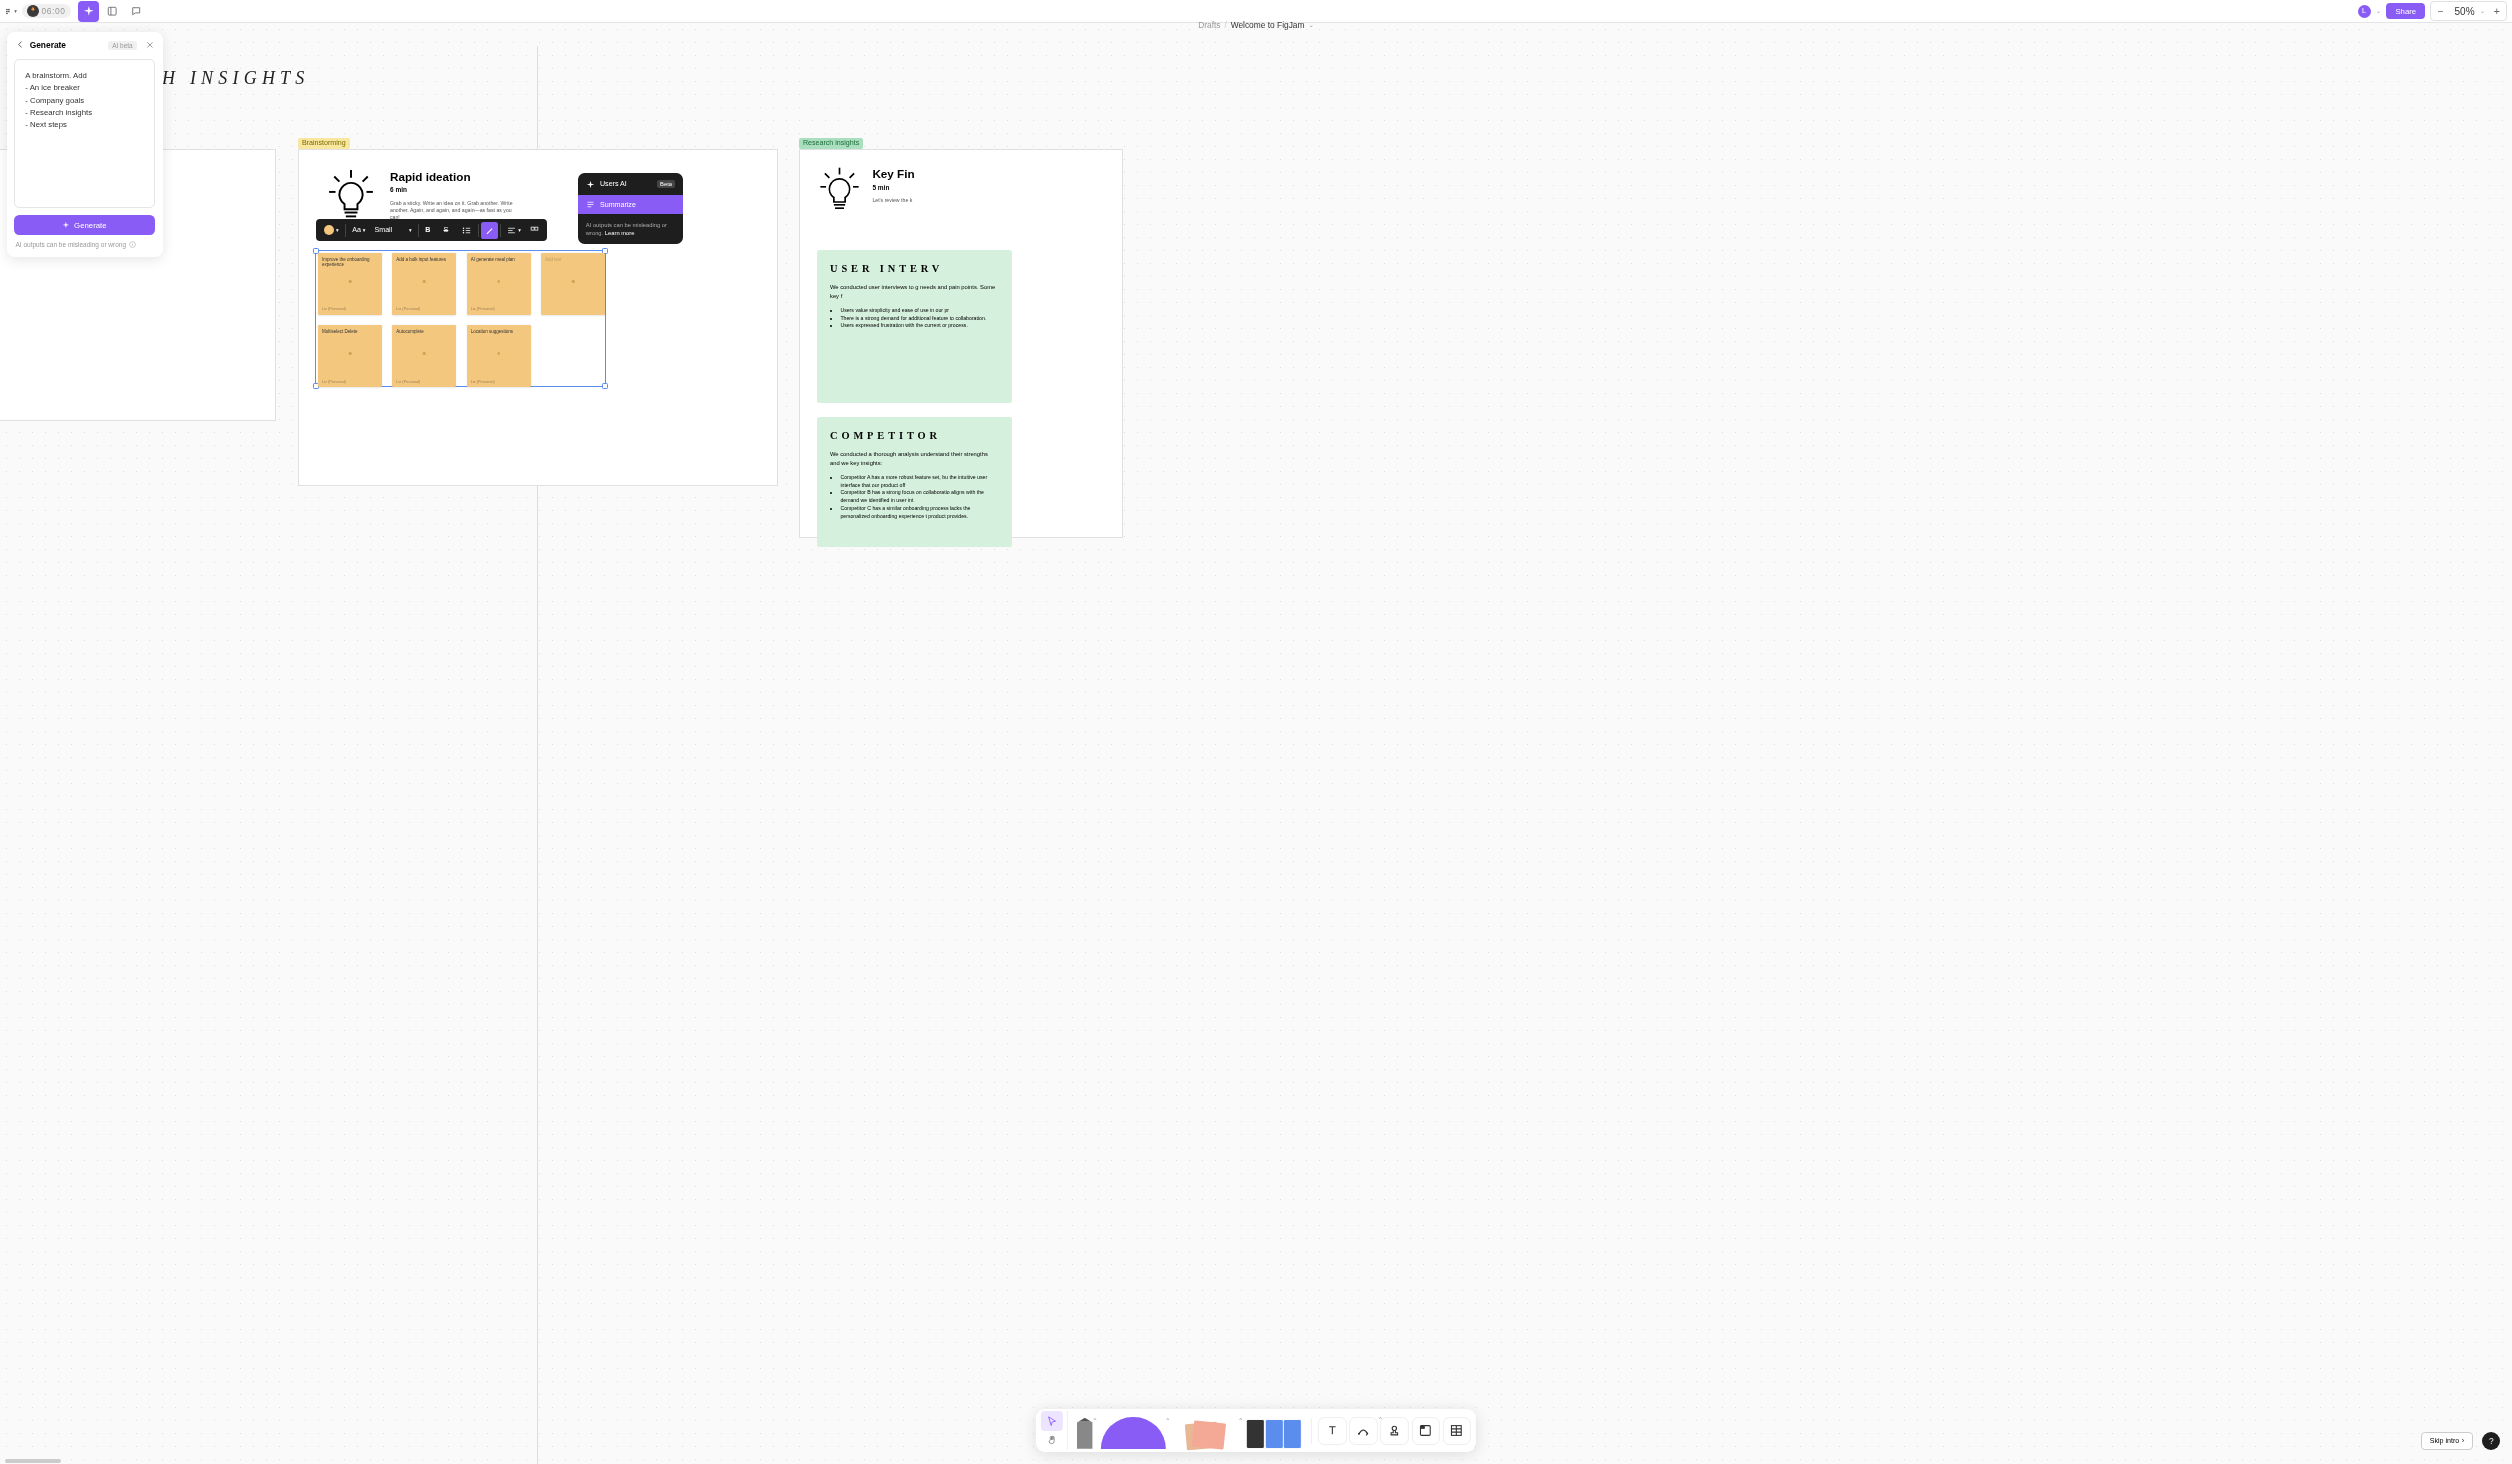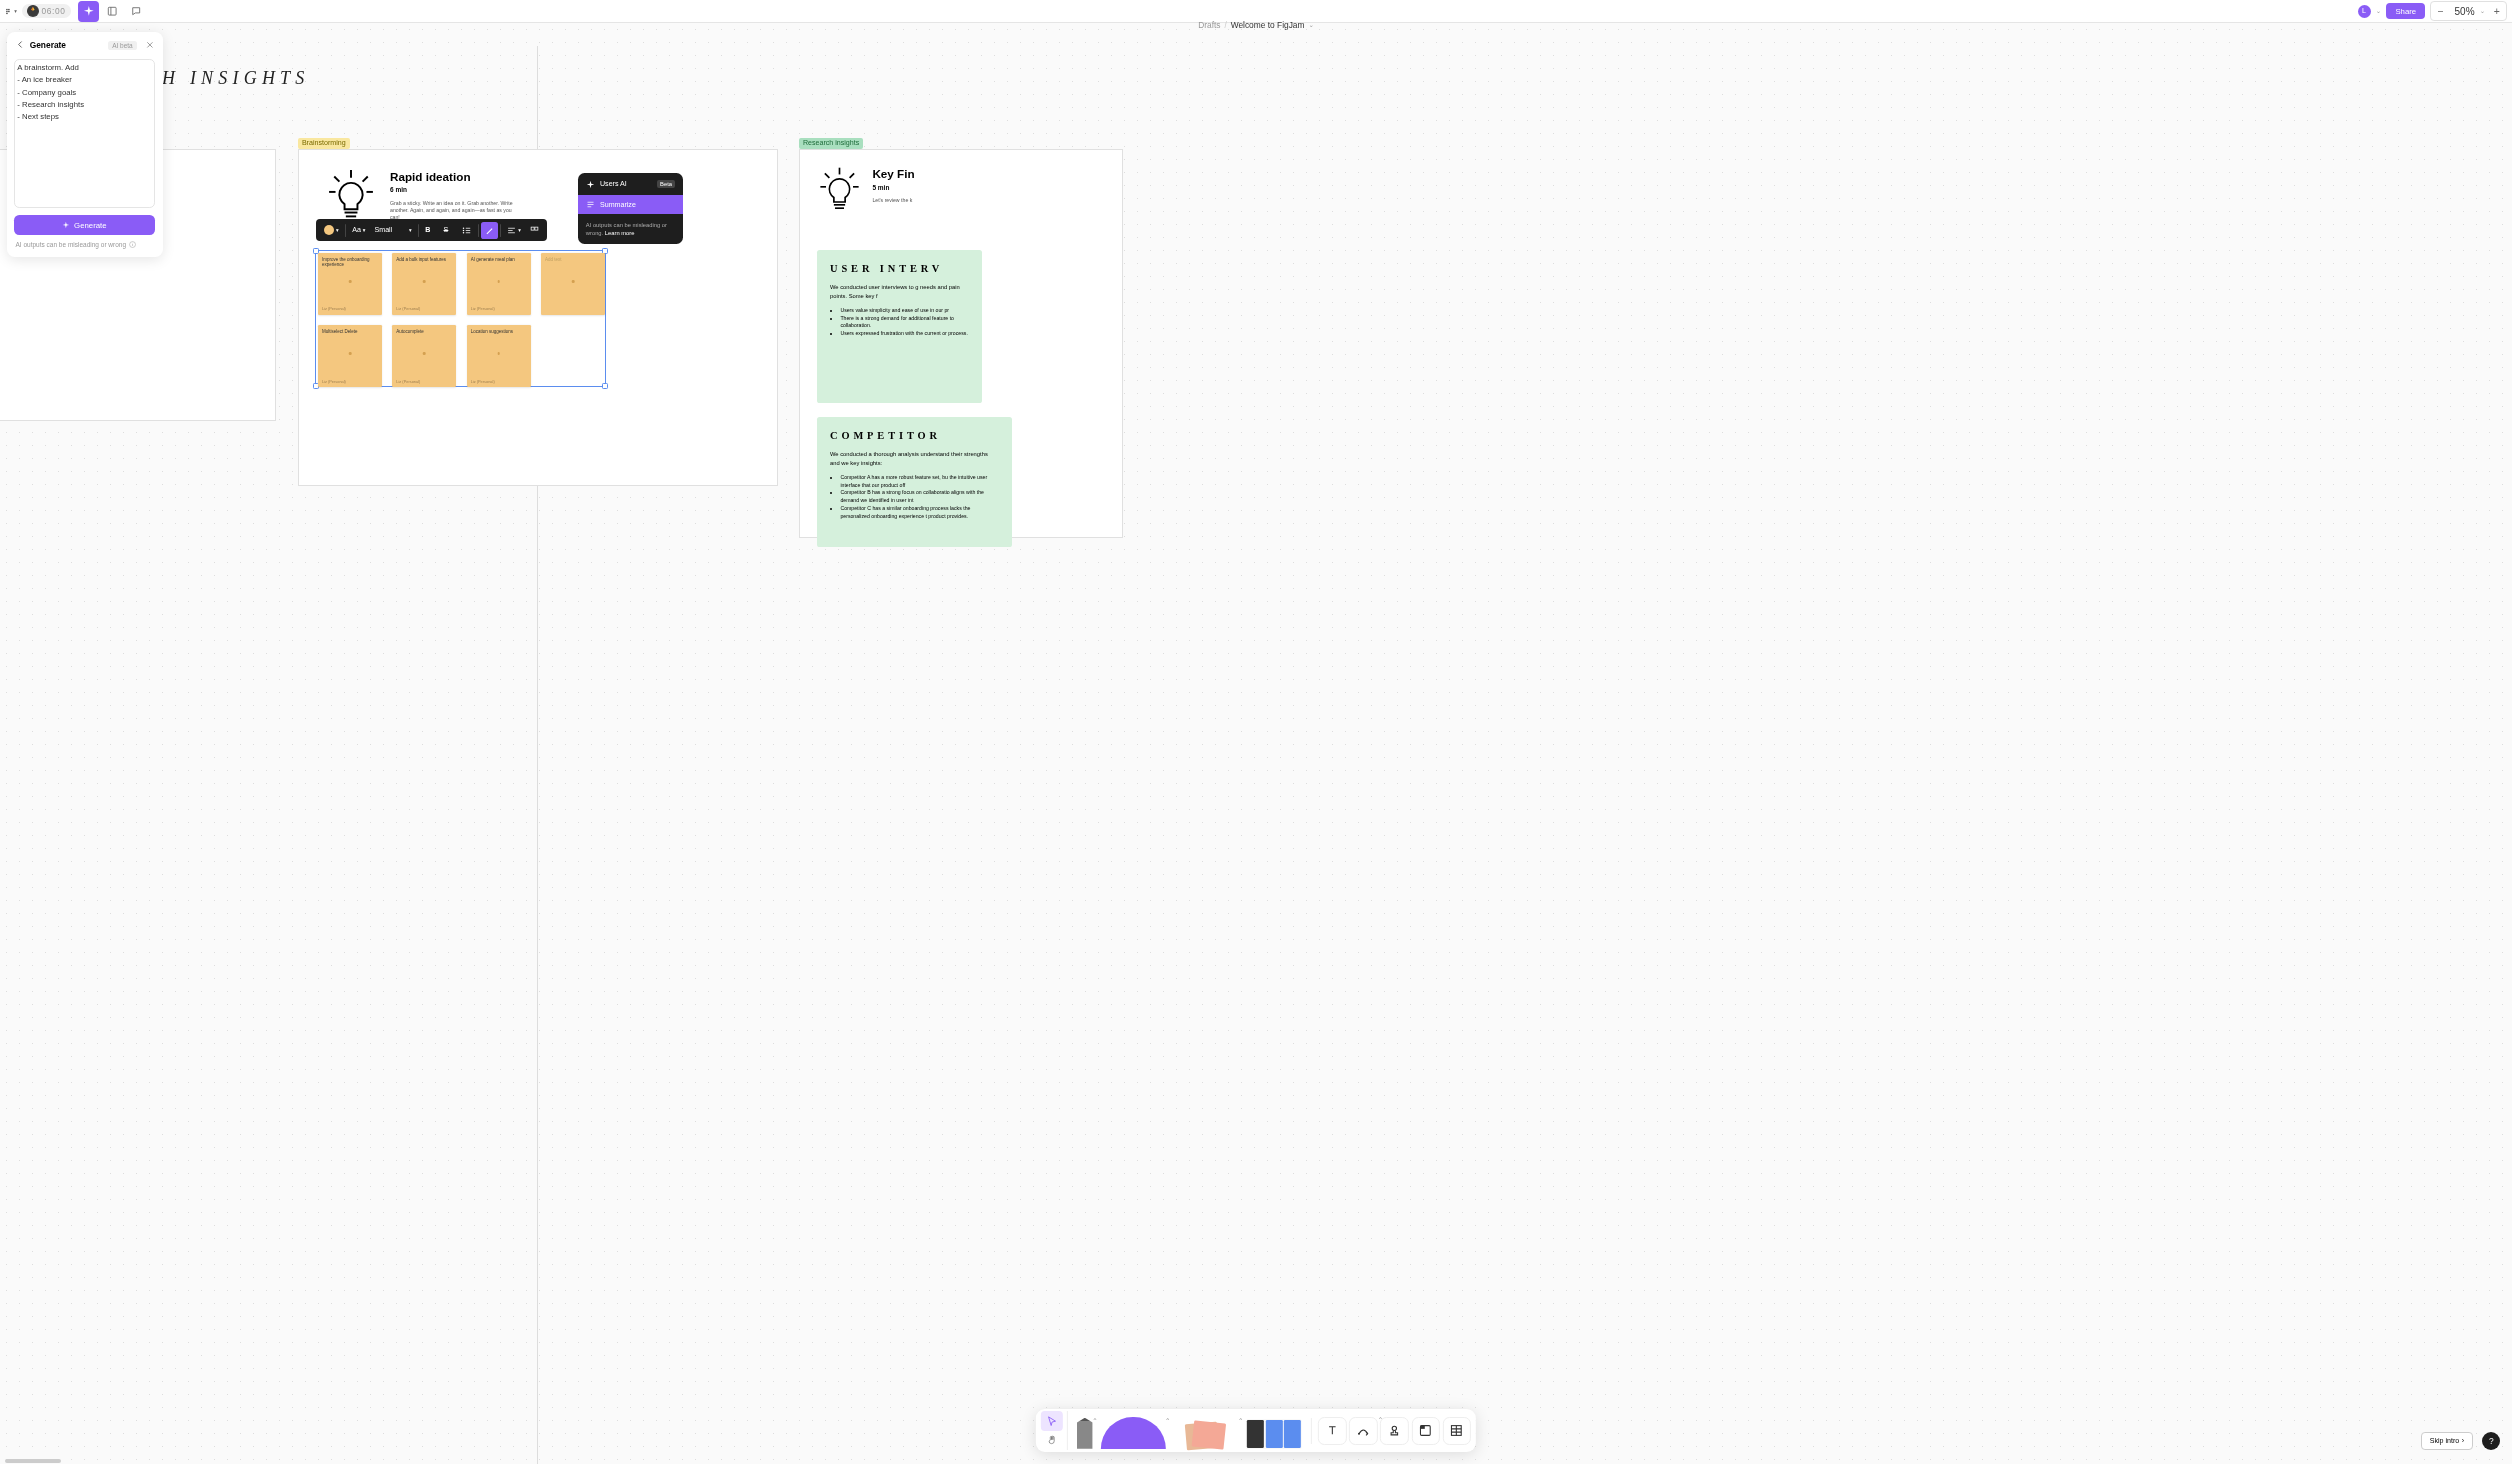--- a/index.html
+++ b/index.html
@@ -33,21 +33,21 @@
 
 .canvas { position: absolute; top: 23px; left: 0; right: 0; bottom: 0; background: #fafafa; background-image: radial-gradient(#ddd 0.6px, transparent 0.6px); background-size: 13px 13px; }
 
 
 .gen-panel { position: absolute; top: 32px; left: 6.5px; width: 156px; background: #fff; border-radius: 7.8px; box-shadow: 0 2.6px 13px rgba(0,0,0,0.1); z-index: 50; }
 .gen-header { display: flex; align-items: center; padding: 7.8px 9px; gap: 5.2px; }
 .gen-back { cursor: pointer; color: #333; }
 .gen-title { font-weight: 600; font-size: 8.4px; }
 .gen-badge { margin-left: auto; background: #f0f0f0; color: #999; font-size: 6.5px; padding: 1.3px 3.9px; border-radius: 2.6px; }
 .gen-close { cursor: pointer; color: #666; margin-left: 3.9px; }
-.gen-textarea { margin: 0 7.8px 7.8px; padding: 2px; border: 0.6px solid #e5e5e5; border-radius: 5.2px; font-size: 7.8px; line-height: 1.6; color: #333; min-height: 149px; white-space: pre-line; }
+.gen-textarea { margin: 0 7.8px 7.8px; padding: 10px; border: 0.6px solid #e5e5e5; border-radius: 5.2px; font-size: 7.8px; line-height: 1.6; color: #333; min-height: 149px; white-space: pre-line; }
 .gen-btn { margin: 0 7.8px 6.5px; background: #8a5cf6; color: #fff; border: none; padding: 5.2px; border-radius: 5.2px; font-size: 7.8px; cursor: pointer; display: flex; align-items: center; justify-content: center; gap: 3.9px; width: calc(100% - 15.6px); }
 .gen-disclaimer { padding: 0 9px 9px; font-size: 6.5px; color: #999; display: flex; align-items: center; gap: 2.6px; }
 
 
 .canvas-text-insights { position: absolute; top: 45px; left: 162px; font-family: "Brush Script MT", cursive; font-size: 18px; letter-spacing: 5.2px; color: #222; font-style: italic; }
 
 .section-label { position: absolute; font-size: 7.1px; padding: 1.3px 3.9px; border-radius: 1.9px; font-weight: 500; }
 .label-brainstorm { top: 115px; left: 298px; background: #f9e79f; color: #7a6a00; }
 .label-research { top: 115px; left: 799px; background: #a9dfbf; color: #1e6b3a; }
 
@@ -93,21 +93,21 @@
 
 .research-inner { padding: 17px 13px 13px 17px; display: flex; gap: 10.4px; }
 .research-inner h2 { font-size: 11.7px; font-weight: 700; }
 .research-inner .time { font-size: 6.5px; font-weight: 600; margin-top: 3.9px; }
 .research-inner .desc { font-size: 5.2px; color: #555; margin-top: 6.5px; }
 
 .green-card { position: absolute; background: #d5f0dc; border-radius: 2.6px; padding: 13px 13px; }
 .green-card h3 { font-family: "Brush Script MT", cursive; font-size: 10.4px; letter-spacing: 3.9px; margin-bottom: 9px; }
 .green-card p { font-size: 5.8px; line-height: 1.5; margin-bottom: 6.5px; }
 .green-card ul { font-size: 5.2px; line-height: 1.5; padding-left: 10.4px; }
-.gc1 { top: 227px; left: 817px; width: 165px; height: 153px; }
+.gc1 { top: 227px; left: 817px; width: 195px; height: 153px; }
 .gc2 { top: 394px; left: 817px; width: 195px; height: 130px; }
 
 
 .bottom-bar { position: absolute; bottom: 11.7px; left: 50%; transform: translateX(-50%); height: 43px; background: #fff; border-radius: 9px; box-shadow: 0 2.6px 15.6px rgba(0,0,0,0.12); display: flex; align-items: center; padding: 0 5.2px; gap: 2.6px; z-index: 60; }
 .bb-group { display: flex; flex-direction: column; border-right: 0.6px solid #eee; padding-right: 3.9px; margin-right: 3.9px; }
 .bb-btn { width: 22px; height: 19.5px; display: flex; align-items: center; justify-content: center; cursor: pointer; border-radius: 3.9px; }
 .bb-btn.active-purple { background: #ede4ff; }
 .bb-tool { height: 36px; display: flex; align-items: flex-end; cursor: pointer; position: relative; padding: 0 2.6px; }
 .bb-chev { position: absolute; top: 3.9px; right: -2.6px; color: #999; font-size: 6.5px; }
 .pencil-shape { width: 15.6px; height: 31px; background: linear-gradient(#555 0 10%, #888 10% 100%); clip-path: polygon(50% 0, 100% 15%, 100% 100%, 0 100%, 0 15%); }

